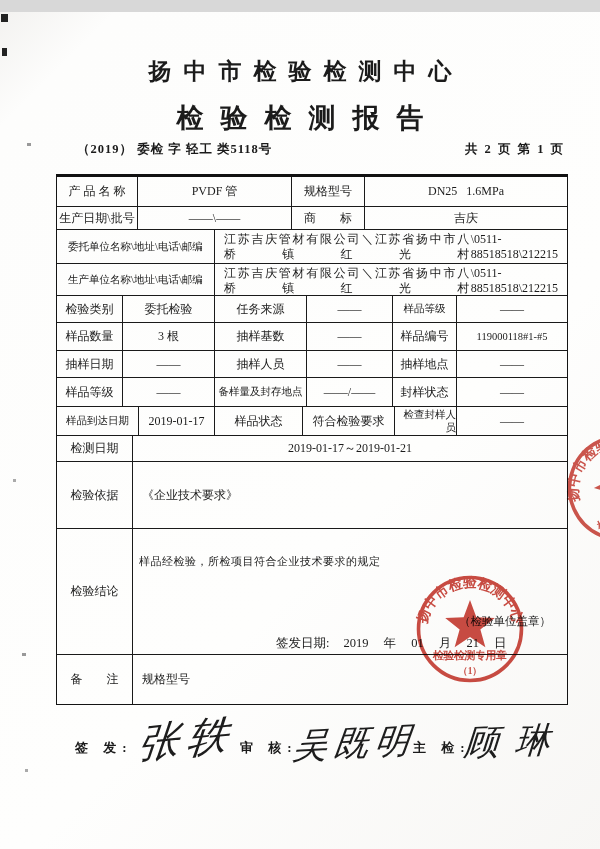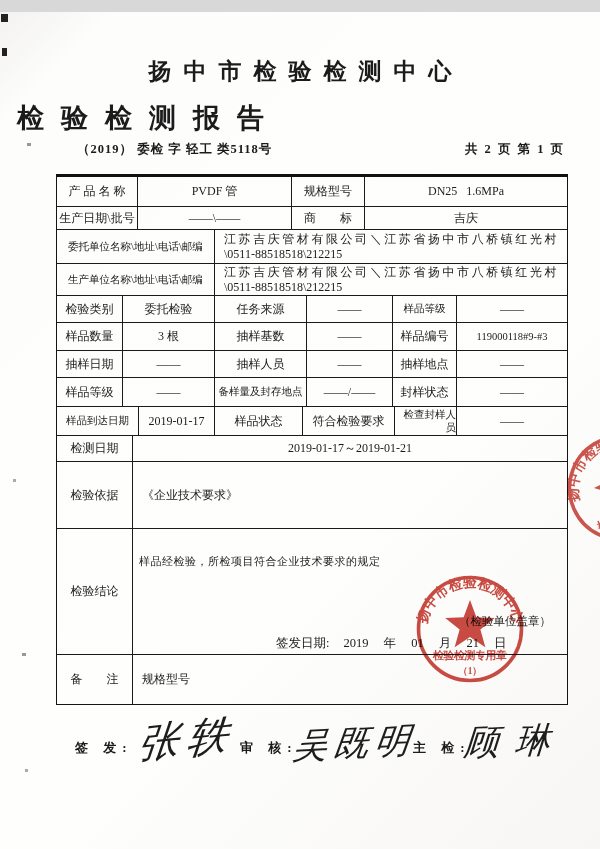--- a/index.html
+++ b/index.html
@@ -5,40 +5,40 @@
   html,body{margin:0;padding:0;}
   body{background:#d8d8d8;font-family:"Liberation Serif","DejaVu Serif",serif;}
   .page{
     position:relative;width:600px;height:849px;margin:12px auto;
     background:linear-gradient(135deg,#f3f2f0 0%,#fdfdfc 8%,#fefefd 60%,#f7f6f4 100%);
     overflow:hidden;color:#1b1b1b;
   }
   
   .org-title{position:absolute;top:44px;left:0;width:100%;text-align:center;
     font-size:23px;font-weight:700;letter-spacing:12px;white-space:nowrap;text-indent:12px;}
-  .report-title{position:absolute;top:88px;left:0;width:100%;text-align:left;
+  .report-title{position:absolute;top:88px;left:0;width:100%;text-align:center;
     font-size:27px;font-weight:700;letter-spacing:17px;white-space:nowrap;text-indent:17px;}
   .meta-row{position:absolute;top:129px;left:57px;width:508px;display:flex;
     justify-content:space-between;font-size:12.5px;font-weight:600;}
   .meta-row .doc-no{padding-left:20px;letter-spacing:1px;}
   .meta-row .page-no{letter-spacing:2px;}
   
   .rtable{position:absolute;top:162px;left:56px;width:512px;
     border:1.6px solid #141414;border-top:3.5px solid #111;box-sizing:border-box;
     background:transparent;}
   .trow{display:flex;border-bottom:1.2px solid #1a1a1a;box-sizing:border-box;}
   .trow:last-child{border-bottom:none;}
   .tc{border-right:1.2px solid #1a1a1a;box-sizing:border-box;display:flex;
     align-items:center;justify-content:center;font-size:12px;white-space:pre-wrap;
     line-height:1.25;text-align:right;overflow:hidden;}
   .tc:last-child{border-right:none;}
   .tc.grow{flex:1 1 auto;}
   .tc.left{justify-content:flex-start;text-align:left;padding:2px 9px;}
   .tc.small{font-size:10.5px;}
-  .tc.col{flex-direction:column;align-items:flex-start;justify-content:center;}
+  .tc.col{flex-direction:row;align-items:flex-start;justify-content:center;}
   .addr1{display:block;width:100%;text-align:justify;text-align-last:justify;letter-spacing:1.5px;}
   .addr2{display:block;}
   
   .concl-cell{position:relative;}
   .concl-text{position:absolute;left:6px;top:26px;font-size:11px;letter-spacing:0.5px;}
   .stamp-note{position:absolute;left:326px;top:85px;font-size:11.5px;}
   .sign-line{position:absolute;left:143px;top:107px;font-size:12.5px;white-space:pre;}
   .sign-line .d{word-spacing:12px;margin-left:14px;}
   
   .sig-label{position:absolute;font-size:13px;font-weight:600;letter-spacing:6px;white-space:nowrap;}
@@ -106,21 +106,21 @@
       <div class="tc small" style="flex:0 0 64px">样品等级</div>
       <div class="tc grow">——</div>
     </div>
 
     <div class="trow" style="height:28px">
       <div class="tc" style="flex:0 0 66px">样品数量</div>
       <div class="tc" style="flex:0 0 92px">3 根</div>
       <div class="tc" style="flex:0 0 92px">抽样基数</div>
       <div class="tc" style="flex:0 0 86px">——</div>
       <div class="tc" style="flex:0 0 64px">样品编号</div>
-      <div class="tc grow small">119000118#9-#3</div>
+      <div class="tc grow small">119000118#1-#5</div>
     </div>
 
     <div class="trow" style="height:27px">
       <div class="tc" style="flex:0 0 66px">抽样日期</div>
       <div class="tc" style="flex:0 0 92px">——</div>
       <div class="tc" style="flex:0 0 92px">抽样人员</div>
       <div class="tc" style="flex:0 0 86px">——</div>
       <div class="tc" style="flex:0 0 64px">抽样地点</div>
       <div class="tc grow">——</div>
     </div>

